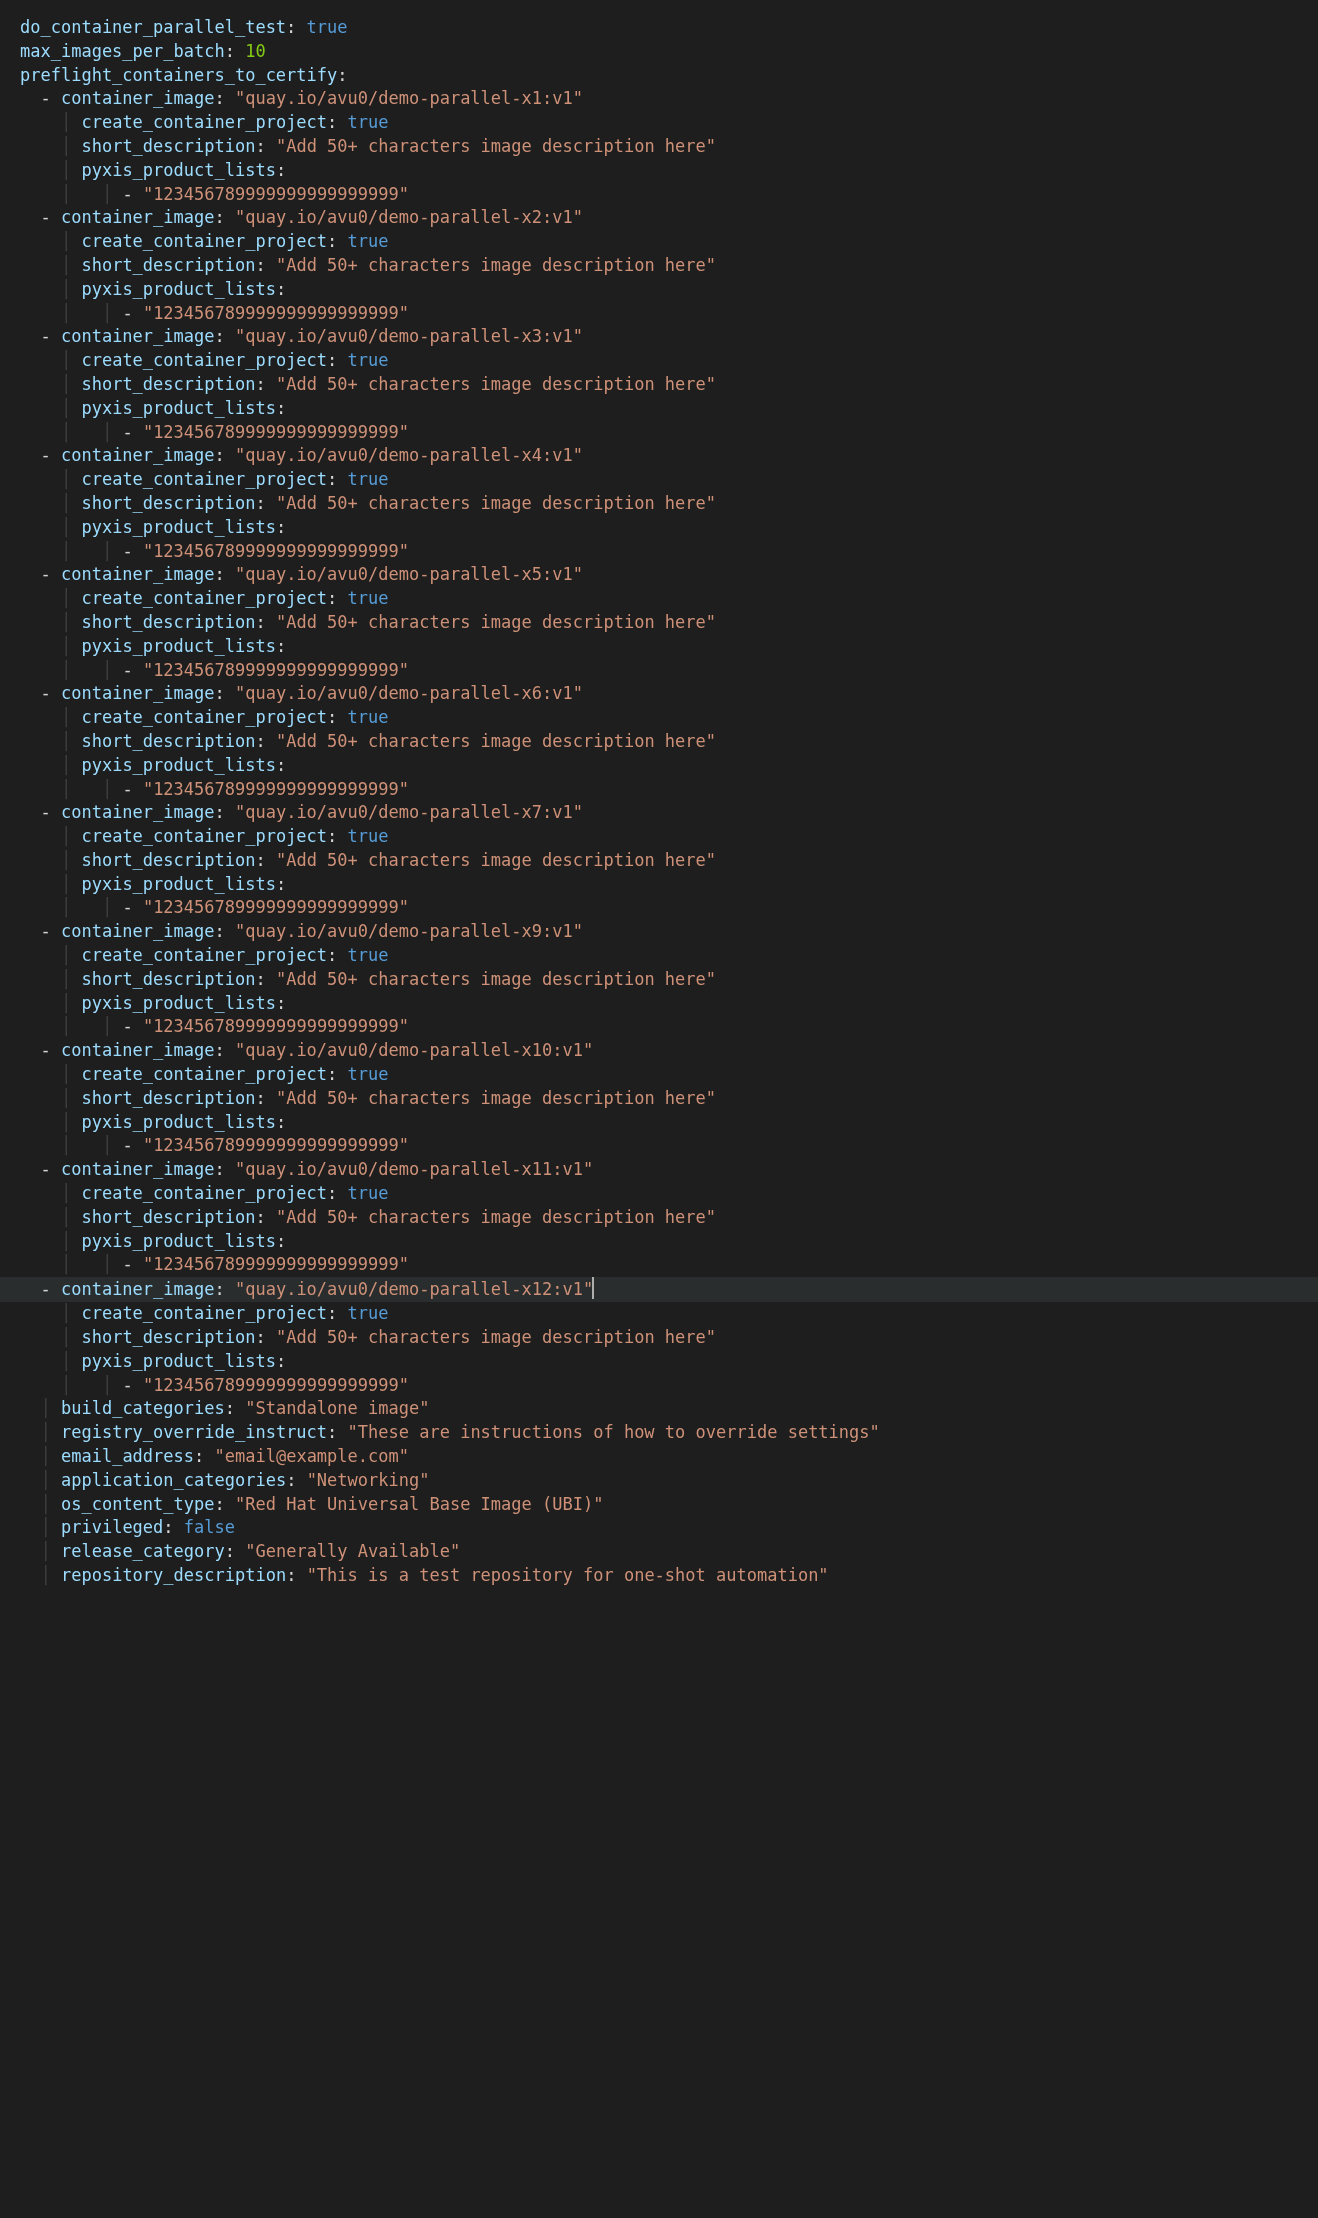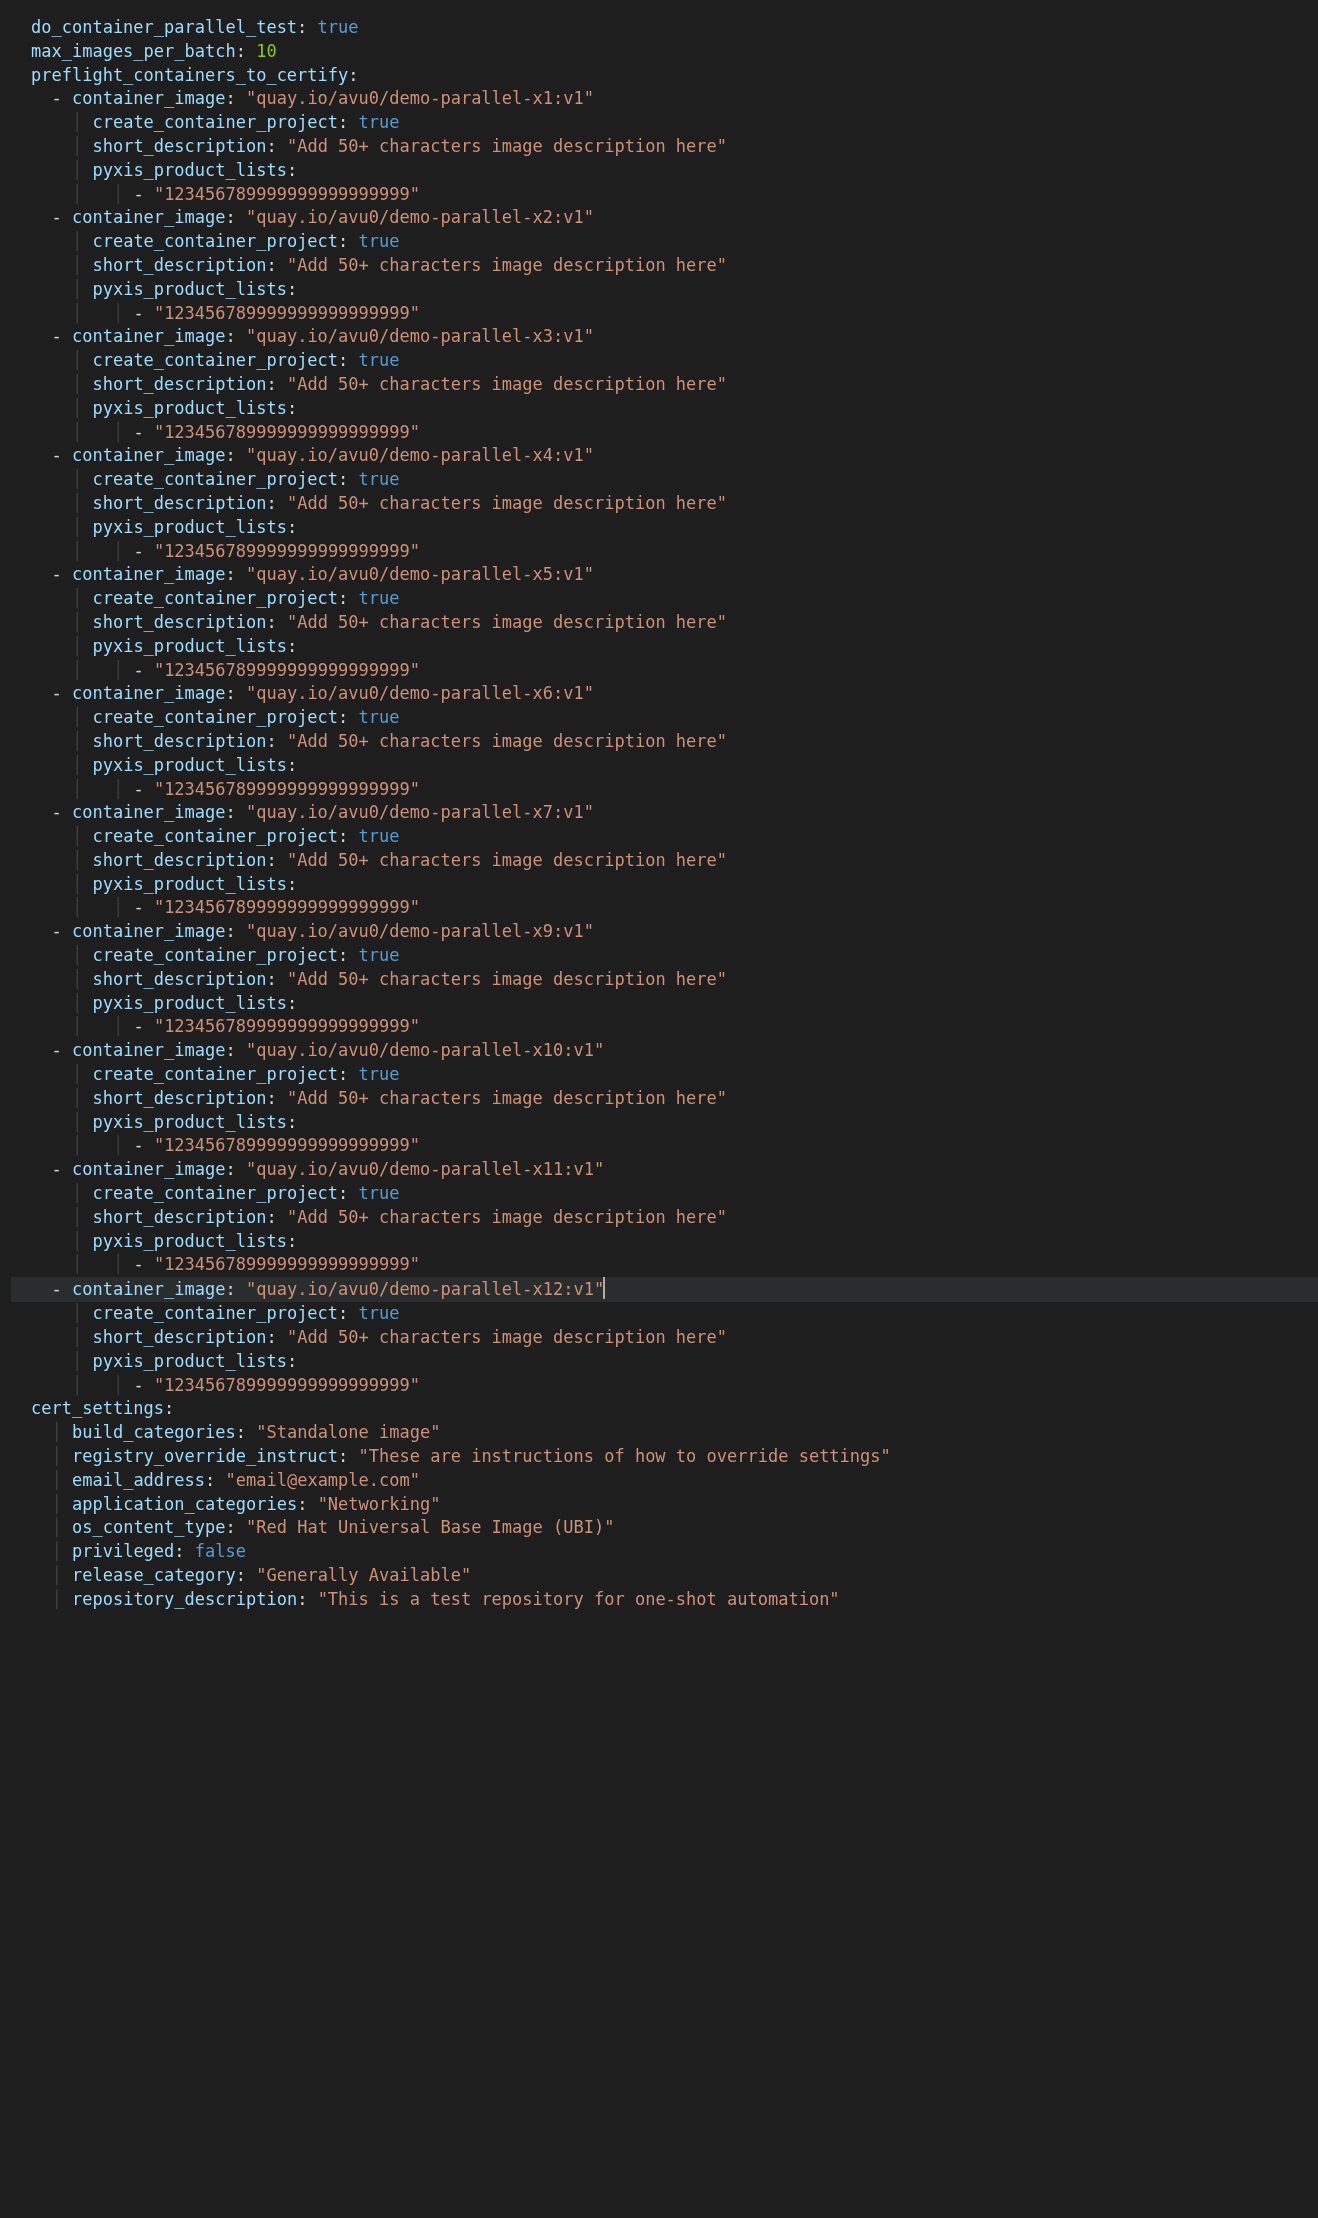--- a/index.html
+++ b/index.html
@@ -8,21 +8,20 @@
     background: #1e1e1e;
     color: #d4d4d4;
     font-family: "Consolas", "Menlo", "Monaco", monospace;
     font-size: 17px;
     line-height: 1.4;
   }
   .editor {
     padding: 16px 0 16px 20px;
     white-space: pre;
     position: relative;
-    margin-left: 11px;
   }
   .line {
     display: block;
     position: relative;
   }
   .highlight {
     background: #2a2d2e;
     display: block;
     margin-left: -20px;
     padding-left: 20px;
@@ -99,21 +98,20 @@
 </span><span class="line"><span class="punc">  - </span><span class="key">container_image</span><span class="punc">: </span><span class="str">"quay.io/avu0/demo-parallel-x11:v1"</span>
 </span><span class="line"><span class="punc">    </span><span class="guide">│ </span><span class="key">create_container_project</span><span class="punc">: </span><span class="bool">true</span>
 </span><span class="line"><span class="punc">    </span><span class="guide">│ </span><span class="key">short_description</span><span class="punc">: </span><span class="str">"Add 50+ characters image description here"</span>
 </span><span class="line"><span class="punc">    </span><span class="guide">│ </span><span class="key">pyxis_product_lists</span><span class="punc">:</span>
 </span><span class="line"><span class="punc">    </span><span class="guide">│ </span><span class="punc">  </span><span class="guide">│ </span><span class="punc">- </span><span class="str">"123456789999999999999999"</span>
 </span><span class="line highlight"><span class="punc">  - </span><span class="key">container_image</span><span class="punc">: </span><span class="str">"quay.io/avu0/demo-parallel-x12:v1"</span><span class="cursor"></span>
 </span><span class="line"><span class="punc">    </span><span class="guide">│ </span><span class="key">create_container_project</span><span class="punc">: </span><span class="bool">true</span>
 </span><span class="line"><span class="punc">    </span><span class="guide">│ </span><span class="key">short_description</span><span class="punc">: </span><span class="str">"Add 50+ characters image description here"</span>
 </span><span class="line"><span class="punc">    </span><span class="guide">│ </span><span class="key">pyxis_product_lists</span><span class="punc">:</span>
 </span><span class="line"><span class="punc">    </span><span class="guide">│ </span><span class="punc">  </span><span class="guide">│ </span><span class="punc">- </span><span class="str">"123456789999999999999999"</span>
-</span><span class="line"><span class="key">cert_settings</span><span class="punc">:</span>
 </span><span class="line"><span class="punc">  </span><span class="guide">│ </span><span class="key">build_categories</span><span class="punc">: </span><span class="str">"Standalone image"</span>
 </span><span class="line"><span class="punc">  </span><span class="guide">│ </span><span class="key">registry_override_instruct</span><span class="punc">: </span><span class="str">"These are instructions of how to override settings"</span>
 </span><span class="line"><span class="punc">  </span><span class="guide">│ </span><span class="key">email_address</span><span class="punc">: </span><span class="str">"email@example.com"</span>
 </span><span class="line"><span class="punc">  </span><span class="guide">│ </span><span class="key">application_categories</span><span class="punc">: </span><span class="str">"Networking"</span>
 </span><span class="line"><span class="punc">  </span><span class="guide">│ </span><span class="key">os_content_type</span><span class="punc">: </span><span class="str">"Red Hat Universal Base Image (UBI)"</span>
 </span><span class="line"><span class="punc">  </span><span class="guide">│ </span><span class="key">privileged</span><span class="punc">: </span><span class="bool">false</span>
 </span><span class="line"><span class="punc">  </span><span class="guide">│ </span><span class="key">release_category</span><span class="punc">: </span><span class="str">"Generally Available"</span>
 </span><span class="line"><span class="punc">  </span><span class="guide">│ </span><span class="key">repository_description</span><span class="punc">: </span><span class="str">"This is a test repository for one-shot automation"</span>
 </span></div>
 

